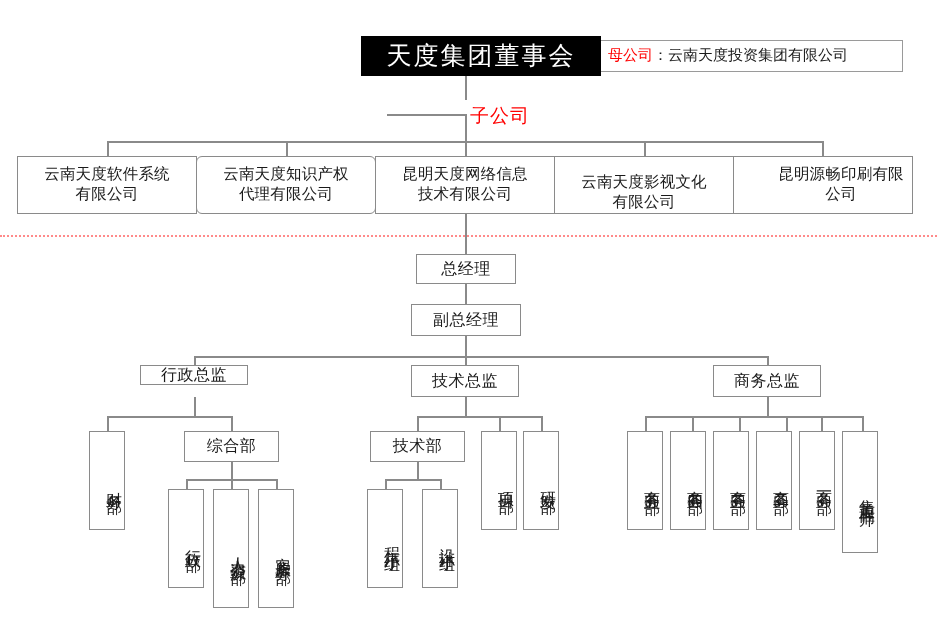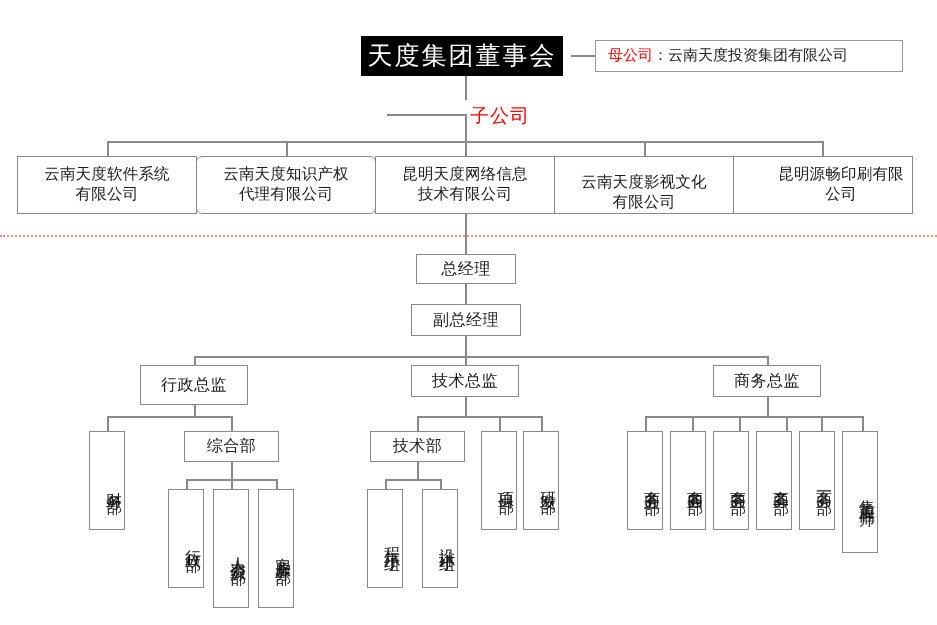--- a/index.html
+++ b/index.html
@@ -86,21 +86,21 @@
     height: 0;
     border-top: 2px dotted #ff8a8a;
     z-index: 2;
   }
 </style>
 </head>
 <body>
 
 <div id="chart">
 
-  <div class="box root" style="left:361px; top:36px; width:202px; height:40px;">
+  <div class="box root" style="left:361px; top:36px; width:240px; height:40px;">
     <span>天度集团董事会</span>
   </div>
 
   <div class="ln h" style="left:571px; top:55px; width:24px;"></div>
 
   <div class="box note" style="left:595px; top:40px; width:308px; height:32px;padding-left:12px;">
     <span><span class="hl">母公司</span><span>：</span><span>云南天度投资集团有限公司</span></span>
   </div>
 
   <div class="ln v" style="left:465px; top:76px; height:24px;"></div>
@@ -153,21 +153,21 @@
   <div class="box" style="left:411px; top:304px; width:110px; height:32px;">
     <span>副总经理</span>
   </div>
   <div class="ln v" style="left:465px; top:336px; height:21px;"></div>
 
   <div class="ln h" style="left:194px; top:356px; width:573px;"></div>
   <div class="ln v" style="left:194px; top:356px; height:10px;"></div>
   <div class="ln v" style="left:465px; top:356px; height:10px;"></div>
   <div class="ln v" style="left:767px; top:356px; height:10px;"></div>
 
-  <div class="box" style="left:140px; top:365px; width:108px; height:40px;align-items:center;">
+  <div class="box" style="left:140px; top:365px; width:108px; height:20px;align-items:center;">
     <span>行政总监</span>
   </div>
   <div class="box" style="left:411px; top:365px; width:108px; height:32px;">
     <span>技术总监</span>
   </div>
   <div class="box" style="left:713px; top:365px; width:108px; height:32px;">
     <span>商务总监</span>
   </div>
 
   <div class="ln v" style="left:194px; top:397px; height:20px;"></div>

